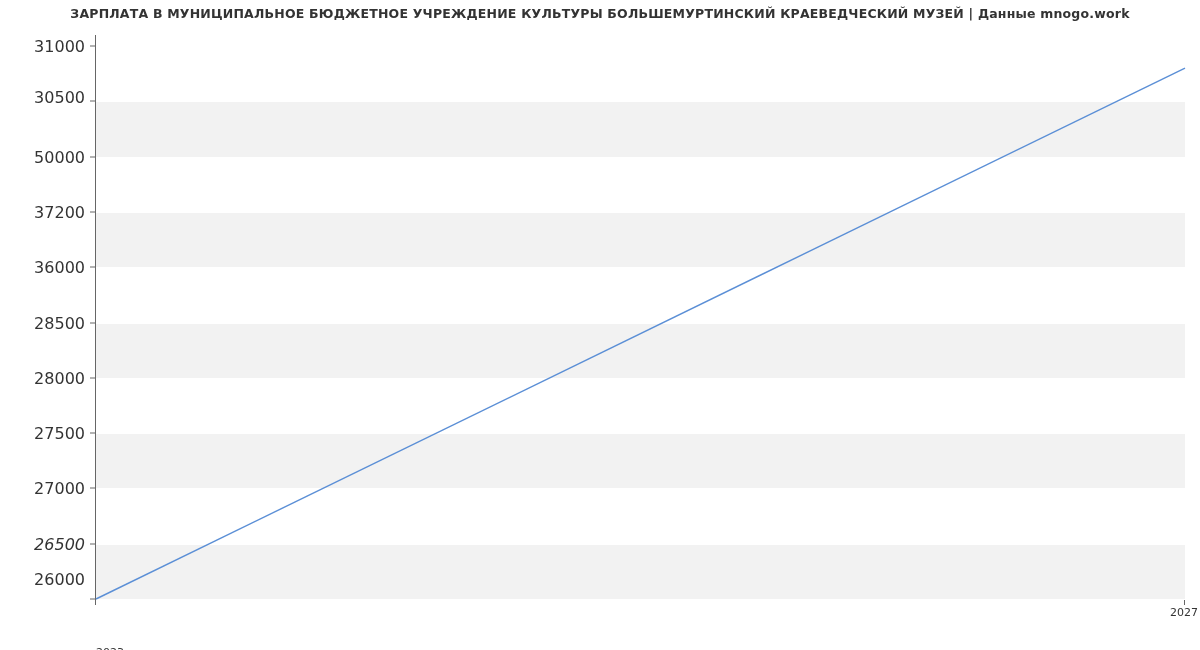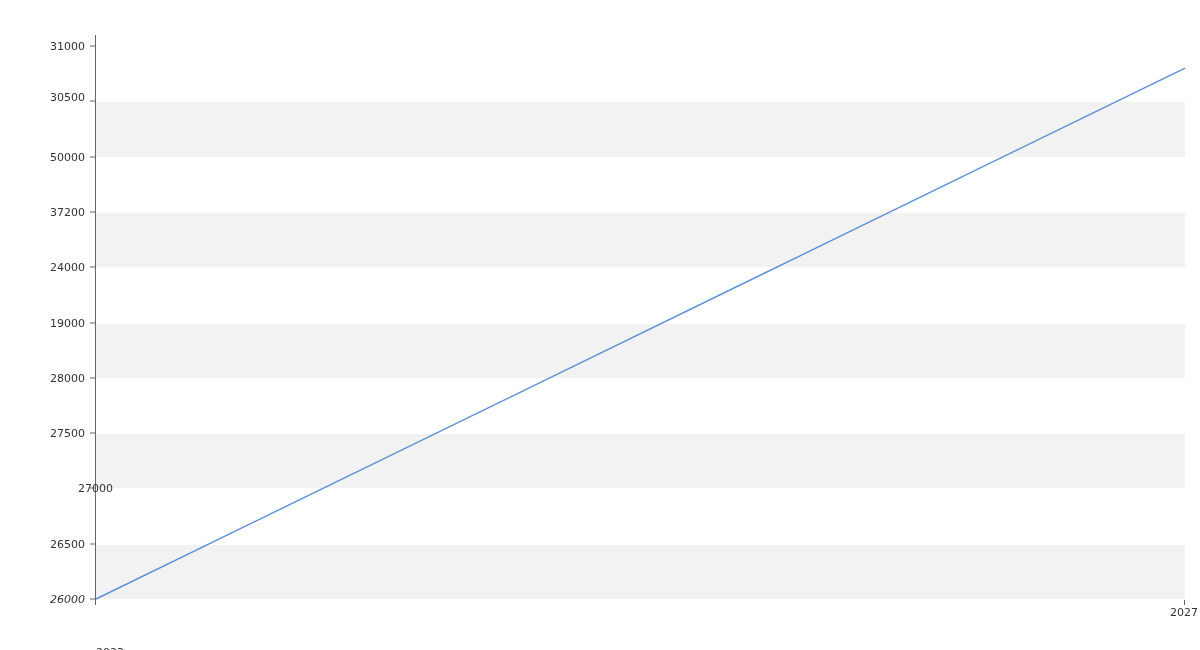--- a/index.html
+++ b/index.html
@@ -45,21 +45,21 @@
   }
   .gridline {
     position: absolute;
     left: 0;
     width: 100%;
     height: 1px;
     background: #ffffff;
   }
   .ytick-label {
     position: absolute;
-    font-size: 11px;
+    font-size: 16px;
     color: #333;
     text-align: right;
     width: 85px;
     left: 0;
     transform: translateY(-50%);
   }
   .ytick-mark {
     position: absolute;
     width: 5px;
     height: 1px;
@@ -88,20 +88,21 @@
     width: 100%;
     height: 100%;
     overflow: visible;
   }
 </style>
 </head>
 <body>
 
 <div class="chart-wrap">
 
+  <div class="title">ЗАРПЛАТА В МУНИЦИПАЛЬНОЕ БЮДЖЕТНОЕ УЧРЕЖДЕНИЕ КУЛЬТУРЫ БОЛЬШЕМУРТИНСКИЙ КРАЕВЕДЧЕСКИЙ МУЗЕЙ | Данные mnogo.work</div>
 
   <div class="plot">
       <div class="band" style="top: 66.3529px; height: 55.2941px;"></div>
       <div class="band" style="top: 176.941px; height: 55.2941px;"></div>
       <div class="band" style="top: 287.529px; height: 55.2941px;"></div>
       <div class="band" style="top: 398.118px; height: 55.2941px;"></div>
       <div class="band" style="top: 508.706px; height: 55.2941px;"></div>
     <div class="gridline" style="top: 564px;"></div>
       <div class="gridline" style="top: 508.706px;"></div>
       <div class="gridline" style="top: 453.412px;"></div>
@@ -111,33 +112,33 @@
       <div class="gridline" style="top: 232.235px;"></div>
       <div class="gridline" style="top: 176.941px;"></div>
       <div class="gridline" style="top: 121.647px;"></div>
       <div class="gridline" style="top: 66.3529px;"></div>
       <div class="gridline" style="top: 11.0588px;"></div>
       <svg class="line-layer" preserveAspectRatio="none" viewBox="0 0 1089 564">
         <path d="M0 564 L1089 33.17647058823525" fill="none" stroke="#5b8fd6" stroke-width="1.4"></path>
       </svg>
   </div>
 
-<div class="ytick-label" style="top: 599px; font-style: italic;">26000</div>
+<div class="ytick-label" style="top: 579px;">26000</div>
     <div class="ytick-mark" style="top: 599px;"></div>
-    <div class="ytick-label" style="top: 543.706px;">26500</div>
+    <div class="ytick-label" style="top: 543.706px; font-style: italic;">26500</div>
     <div class="ytick-mark" style="top: 543.706px;"></div>
-    <div class="ytick-label" style="top: 488.412px; margin-left: 28px;">27000</div>
+    <div class="ytick-label" style="top: 488.412px;">27000</div>
     <div class="ytick-mark" style="top: 488.412px;"></div>
     <div class="ytick-label" style="top: 433.118px;">27500</div>
     <div class="ytick-mark" style="top: 433.118px;"></div>
     <div class="ytick-label" style="top: 377.824px;">28000</div>
     <div class="ytick-mark" style="top: 377.824px;"></div>
-    <div class="ytick-label" style="top: 322.529px;">19000</div>
+    <div class="ytick-label" style="top: 322.529px;">28500</div>
     <div class="ytick-mark" style="top: 322.529px;"></div>
-    <div class="ytick-label" style="top: 267.235px;">24000</div>
+    <div class="ytick-label" style="top: 267.235px;">36000</div>
     <div class="ytick-mark" style="top: 267.235px;"></div>
     <div class="ytick-label" style="top: 211.941px;">37200</div>
     <div class="ytick-mark" style="top: 211.941px;"></div>
     <div class="ytick-label" style="top: 156.647px;">50000</div>
     <div class="ytick-mark" style="top: 156.647px;"></div>
     <div class="ytick-label" style="top: 97px;">30500</div>
     <div class="ytick-mark" style="top: 101.353px;"></div>
     <div class="ytick-label" style="top: 46.0588px;">31000</div>
     <div class="ytick-mark" style="top: 46.0588px;"></div>
     <div class="xtick-label" style="left: 110px; margin-top: 40px;">2023</div>

